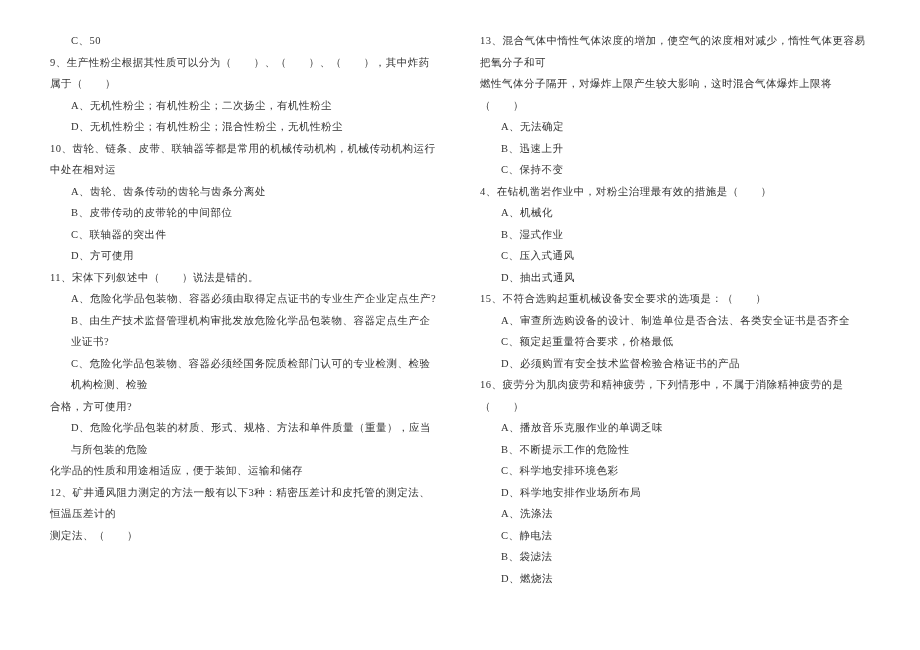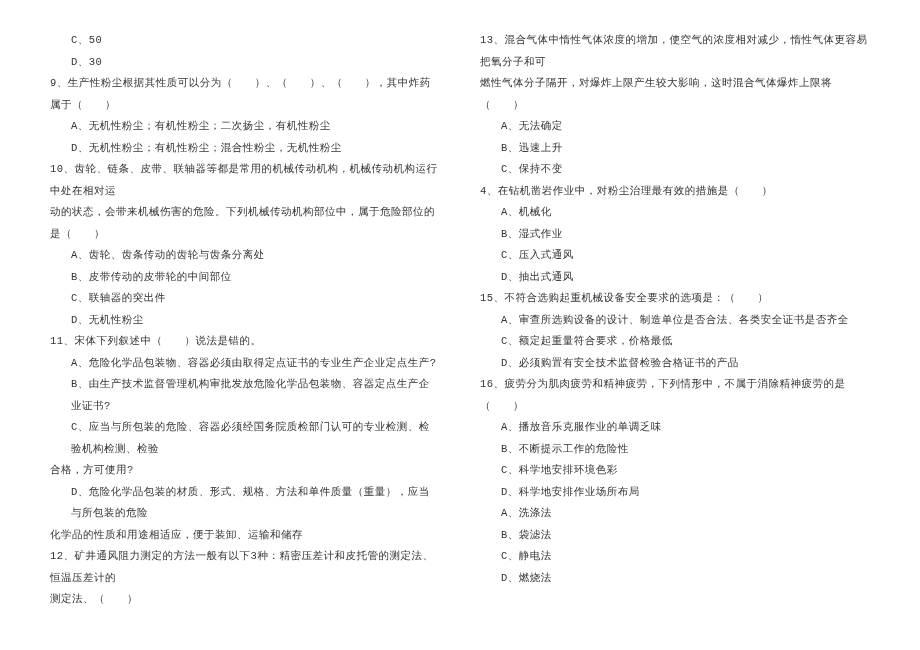--- a/index.html
+++ b/index.html
@@ -22,44 +22,41 @@
       flex: 1;
       display: flex;
       flex-direction: column;
     }
     .col-left { padding-right: 20px; }
     .col-right { padding-left: 20px; }
     .line {
       line-height: 2.05;
       letter-spacing: 0.5px;
       white-space: pre-wrap;
-      font-family: Liberation Mono, monospace;
     }
     .indent2 { padding-left: 2em; }
   </style>
 </head>
 <body>
 
 <div class="page">
   <div class="col col-left">
     <div class="line indent2">C、50</div>
-    <div class="line indent2">D、30</div>
     <div class="line">9、生产性粉尘根据其性质可以分为（　　）、（　　）、（　　），其中炸药属于（　　）</div>
     <div class="line indent2">A、无机性粉尘；有机性粉尘；二次扬尘，有机性粉尘</div>
     <div class="line indent2">D、无机性粉尘；有机性粉尘；混合性粉尘，无机性粉尘</div>
     <div class="line">10、齿轮、链条、皮带、联轴器等都是常用的机械传动机构，机械传动机构运行中处在相对运</div>
-    <div class="line">动的状态，会带来机械伤害的危险。下列机械传动机构部位中，属于危险部位的是（　　）</div>
     <div class="line indent2">A、齿轮、齿条传动的齿轮与齿条分离处</div>
     <div class="line indent2">B、皮带传动的皮带轮的中间部位</div>
     <div class="line indent2">C、联轴器的突出件</div>
-    <div class="line indent2">D、无机性粉尘</div>
+    <div class="line indent2">D、方可使用</div>
     <div class="line">11、宋体下列叙述中（　　）说法是错的。</div>
     <div class="line indent2">A、危险化学品包装物、容器必须由取得定点证书的专业生产企业定点生产?</div>
     <div class="line indent2">B、由生产技术监督管理机构审批发放危险化学品包装物、容器定点生产企业证书?</div>
-    <div class="line indent2">C、应当与所包装的危险、容器必须经国务院质检部门认可的专业检测、检验机构检测、检验</div>
+    <div class="line indent2">C、危险化学品包装物、容器必须经国务院质检部门认可的专业检测、检验机构检测、检验</div>
     <div class="line">合格，方可使用?</div>
     <div class="line indent2">D、危险化学品包装的材质、形式、规格、方法和单件质量（重量），应当与所包装的危险</div>
     <div class="line">化学品的性质和用途相适应，便于装卸、运输和储存</div>
     <div class="line">12、矿井通风阻力测定的方法一般有以下3种：精密压差计和皮托管的测定法、恒温压差计的</div>
     <div class="line">测定法、（　　）</div>
 
   </div>
 
   <div class="col col-right">
     <div class="line">13、混合气体中惰性气体浓度的增加，使空气的浓度相对减少，惰性气体更容易把氧分子和可</div>
@@ -75,17 +72,17 @@
     <div class="line">15、不符合选购起重机械设备安全要求的选项是：（　　）</div>
     <div class="line indent2">A、审查所选购设备的设计、制造单位是否合法、各类安全证书是否齐全</div>
     <div class="line indent2">C、额定起重量符合要求，价格最低</div>
     <div class="line indent2">D、必须购置有安全技术监督检验合格证书的产品</div>
     <div class="line">16、疲劳分为肌肉疲劳和精神疲劳，下列情形中，不属于消除精神疲劳的是（　　）</div>
     <div class="line indent2">A、播放音乐克服作业的单调乏味</div>
     <div class="line indent2">B、不断提示工作的危险性</div>
     <div class="line indent2">C、科学地安排环境色彩</div>
     <div class="line indent2">D、科学地安排作业场所布局</div>
     <div class="line indent2">A、洗涤法</div>
+    <div class="line indent2">C、静电法</div>
     <div class="line indent2">B、袋滤法</div>
-    <div class="line indent2">C、静电法</div>
     <div class="line indent2">D、燃烧法</div>
   </div>
 </div>
 
 </body></html>

